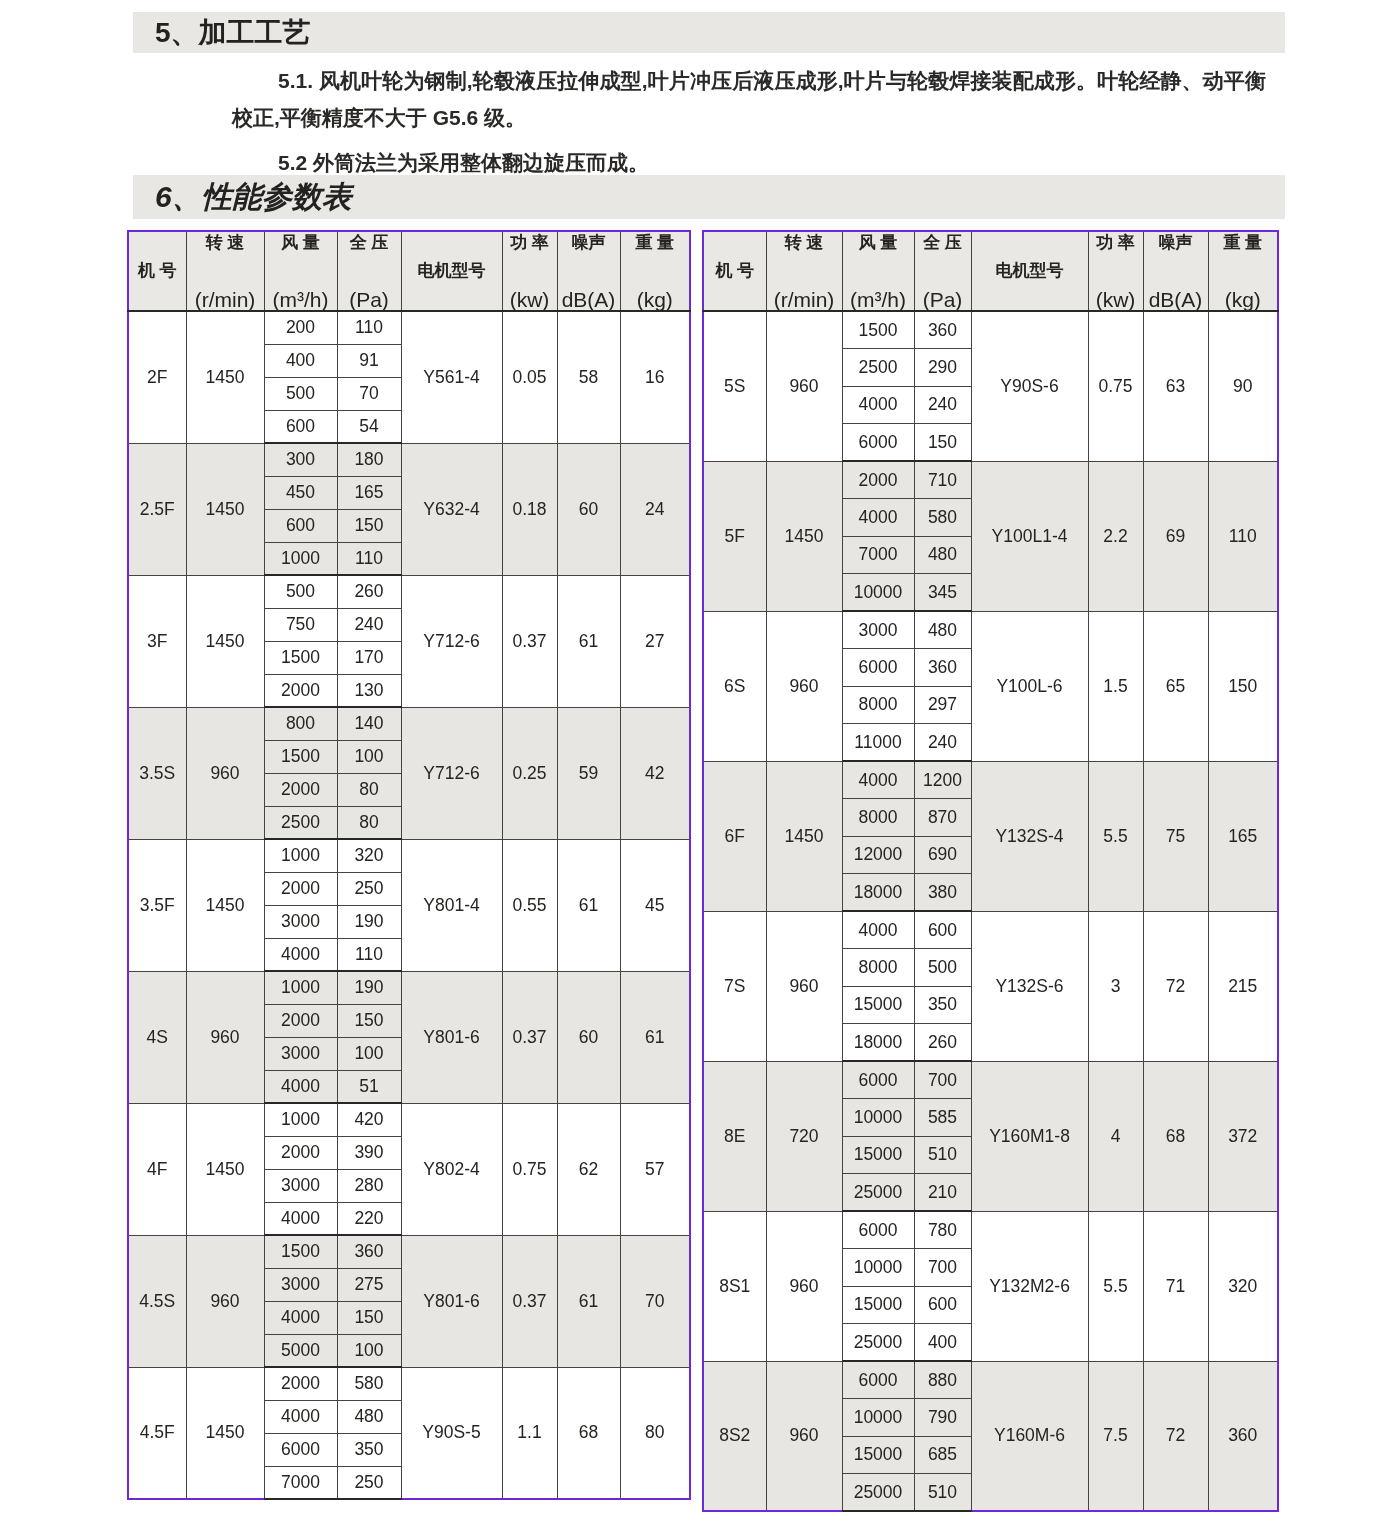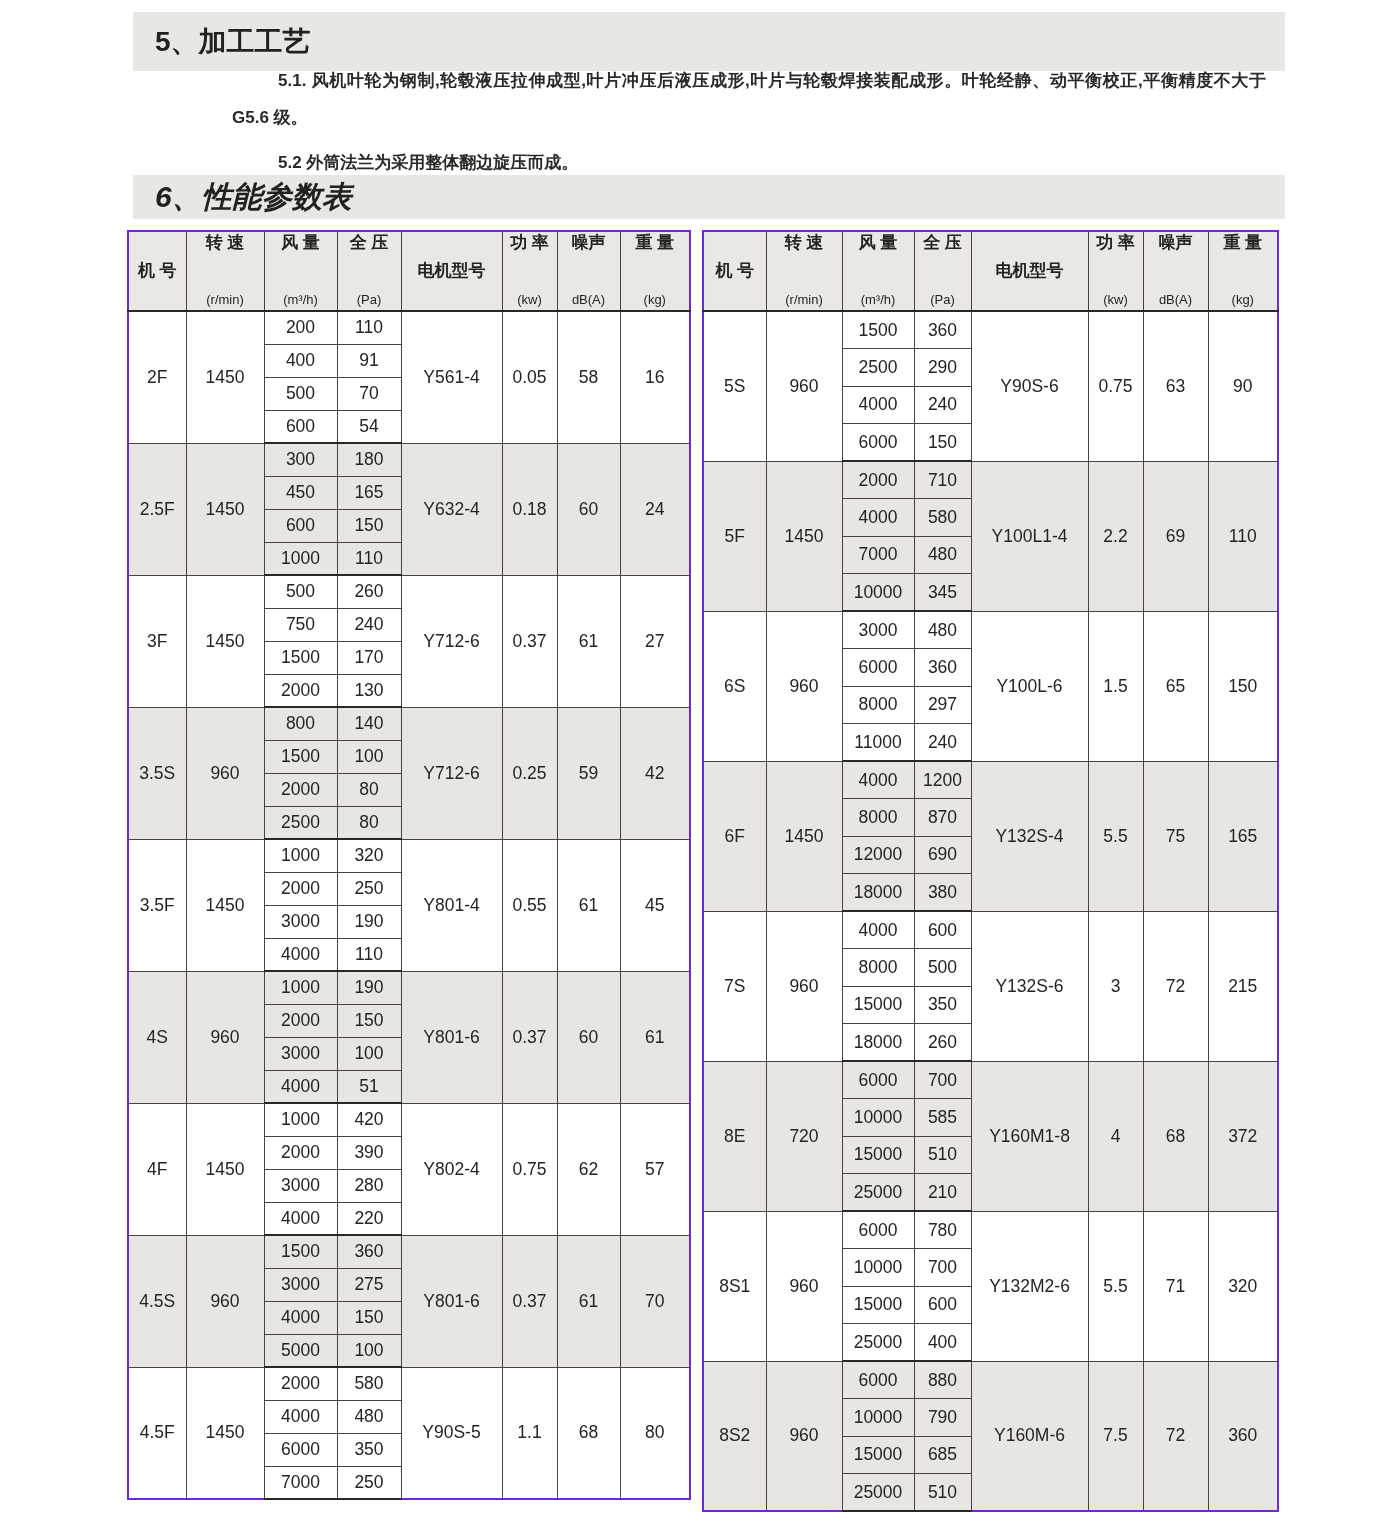--- a/index.html
+++ b/index.html
@@ -18,27 +18,27 @@
     position: absolute;
     left: 133px;
     width: 1152px;
     background: #e8e7e4;
     display: flex;
     align-items: center;
     padding-left: 22px;
     font-weight: bold;
     color: #232220;
   }
-  .bar1 { top: 12px; height: 59px; font-size: 28px; }
+  .bar1 { top: 12px; height: 41px; font-size: 28px; }
   .bar2 { top: 175px; height: 44px; font-size: 30px; font-style: italic; }
   .para {
     position: absolute;
     color: #2b2926;
     font-weight: 600;
-    font-size: 17px;
+    font-size: 21px;
     line-height: 37px;
   }
   .para1 {
     left: 232px;
     top: 62px;
     width: 1034px;
     text-indent: 46px;
     text-align: justify;
   }
   .para2 {
@@ -62,21 +62,21 @@
     color: #262421;
     overflow: hidden;
   }
   .spec-table thead th {
     height: 73px;
     background: #e9e8e5;
     border-bottom: 2px solid #2a2826;
     font-weight: bold;
   }
   .spec-table thead .h1 { font-size: 17px; line-height: 22px; }
-  .spec-table thead .h2 { font-size: 13px; line-height: 20px; font-weight: normal; margin-top: 36px; }
+  .spec-table thead .h2 { font-size: 21px; line-height: 20px; font-weight: normal; margin-top: 36px; }
   .spec-table tbody td { font-size: 17.5px; background: #ffffff; }
   .left-table  tbody td { height: 33px; }
   .right-table tbody td { height: 37.5px; }
   .spec-table tbody tr.alt td { background: #e7e6e3; }
   .spec-table tbody tr.group-end td { border-bottom: 2px solid #2a2826; }
 </style>
 </head>
 <body>
 
 <div class="page">

